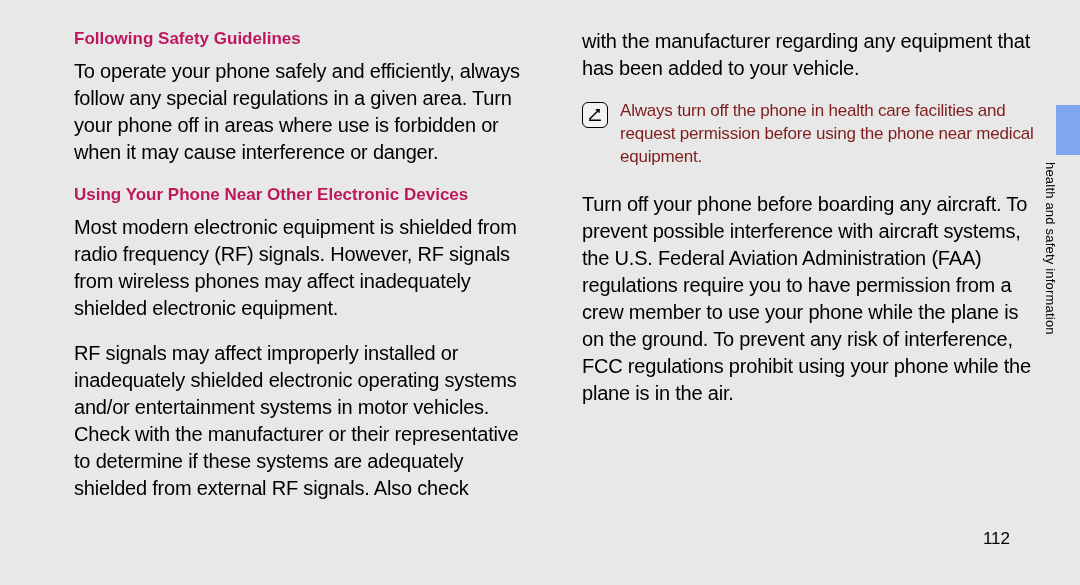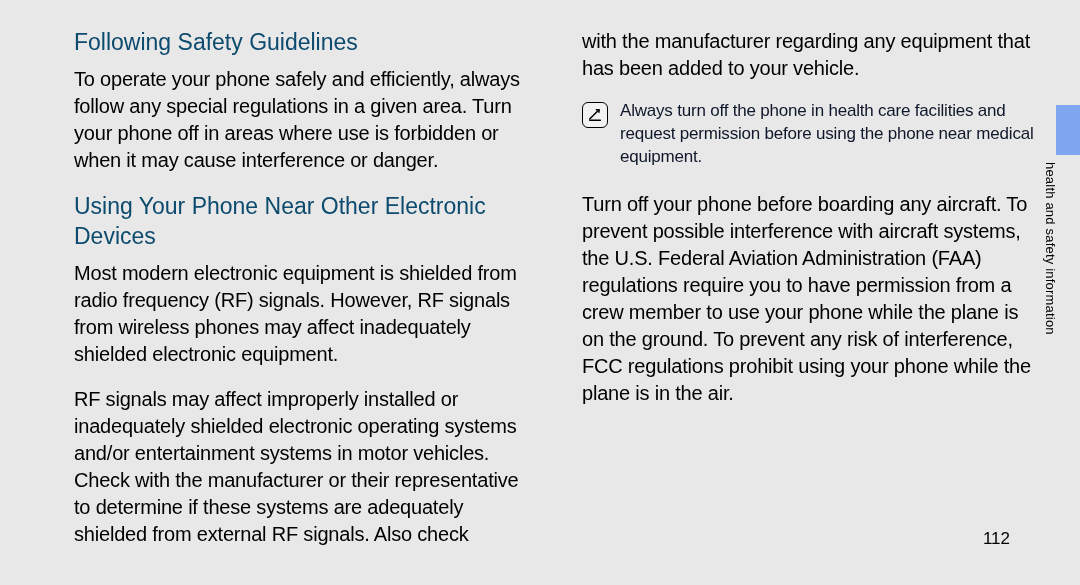--- a/index.html
+++ b/index.html
@@ -17,23 +17,23 @@
       gap: 48px;
       height: 100%;
     }
     .column {
       width: 460px;
     }
     .col-right {
       width: 460px;
     }
     h2.section-title {
-      color: #0c4a6e;
-      font-size: 23px;
-      font-weight: 400;
+      color: #be185d;
+      font-size: 17px;
+      font-weight: 700;
       margin-bottom: 8px;
       line-height: 1.3;
     }
     p.body-text {
       color: #000;
       font-size: 20px;
       font-weight: 400;
       line-height: 1.35;
       margin-bottom: 18px;
       letter-spacing: -0.2px;
@@ -54,21 +54,21 @@
       justify-content: center;
       flex-shrink: 0;
       margin-top: 2px;
       background: #f2f2f2;
     }
     .note-icon svg {
       width: 16px;
       height: 16px;
     }
     .note-text {
-      color: #0f172a;
+      color: #7f1d1d;
       font-size: 17px;
       line-height: 1.35;
       letter-spacing: -0.2px;
     }
     .side-tab {
       position: absolute;
       right: 0;
       top: 105px;
       width: 24px;
       height: 50px;

